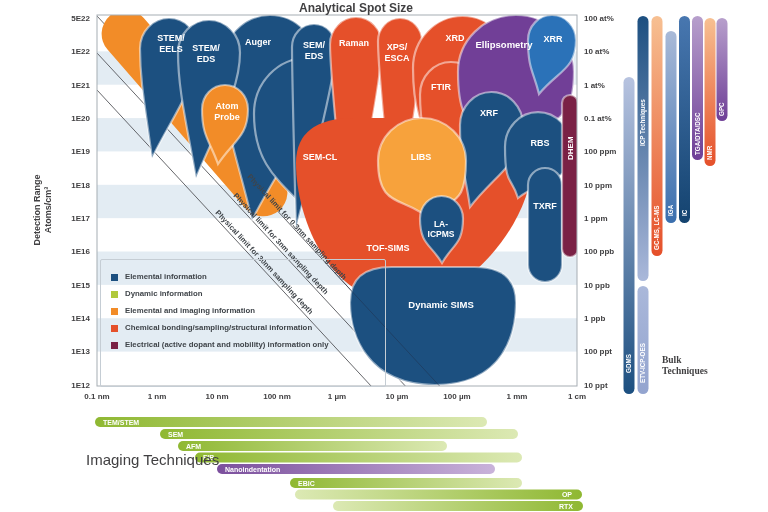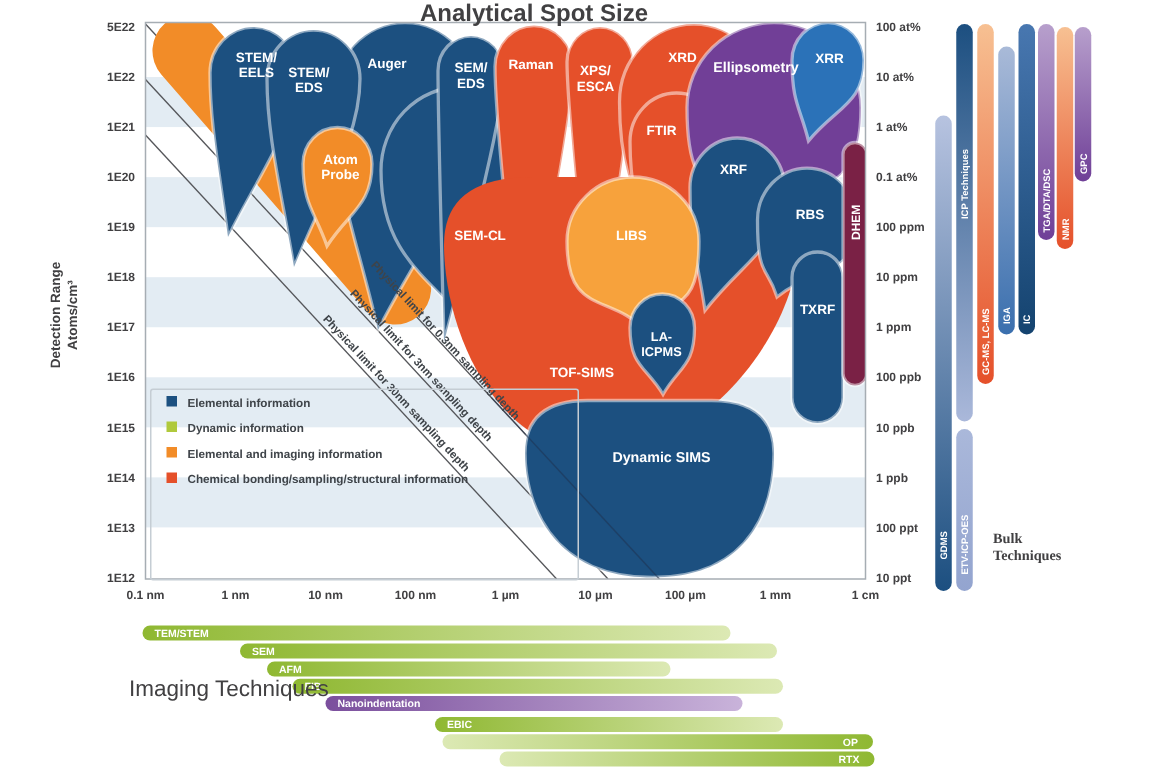--- a/index.html
+++ b/index.html
@@ -1,30 +1,30 @@
 <!DOCTYPE html>
 <html><head>
 <meta charset="utf-8">
 <style>
   html,body{margin:0;padding:0;background:#ffffff;}
   .canvas{position:relative;width:768px;height:512px;background:#ffffff;overflow:hidden;
           font-family:"Liberation Sans",sans-serif;color:#414042;}
   svg text{font-family:"Liberation Sans",sans-serif;}
   .main-title{position:absolute;left:256px;top:1px;width:200px;text-align:center;
-              font-size:16px;font-weight:bold;color:#414042;}
+              font-size:12px;font-weight:bold;color:#414042;}
   .y-title{position:absolute;left:-24px;top:196px;width:140px;height:28px;
            transform:rotate(-90deg);text-align:center;font-size:9px;font-weight:bold;
            color:#414042;line-height:1.25;}
   .imaging-title{position:absolute;left:86px;top:451px;font-size:15px;font-weight:normal;color:#414042;}
   .bulk-title{position:absolute;left:662px;top:355px;font-size:9.5px;font-weight:bold;
               color:#414042;line-height:1.15;font-family:Liberation Serif, serif;}
   .legend{position:absolute;left:100px;top:259px;width:286px;height:128px;
           border:1px solid #c5cdd4;border-radius:2px;box-sizing:border-box;
           padding:4px 0 0 10px;background:transparent;}
-  .legend-row{display:flex;align-items:flex-start;height:17px;}
+  .legend-row{display:flex;align-items:flex-end;height:17px;}
   .legend-swatch{width:7px;height:7px;margin-right:7px;flex:0 0 auto;}
   .legend-label{font-size:7.8px;font-weight:600;color:#3f4449;white-space:nowrap;}
 </style>
 </head>
 <body>
 
 <div class="canvas">
 
   <svg id="chart" width="768" height="512" viewBox="0 0 768 512" style="position:absolute;left:0;top:0;">
     <defs>
@@ -216,20 +216,24 @@
         <span class="legend-label">Dynamic information</span>
       </div>
       <div class="legend-row">
         <span class="legend-swatch" style="background: rgb(242, 140, 40);"></span>
         <span class="legend-label">Elemental and imaging information</span>
       </div>
       <div class="legend-row">
         <span class="legend-swatch" style="background: rgb(229, 80, 42);"></span>
         <span class="legend-label">Chemical bonding/sampling/structural information</span>
       </div>
+      <div class="legend-row">
+        <span class="legend-swatch" style="background: rgb(122, 33, 69);"></span>
+        <span class="legend-label">Electrical (active dopant and mobility) information only</span>
+      </div>
     </div>
 
   <div class="imaging-title">Imaging Techniques</div>
 
   <div class="bulk-title">
     <span>Bulk</span><br>
     <span>Techniques</span>
   </div>
 
 </div>

